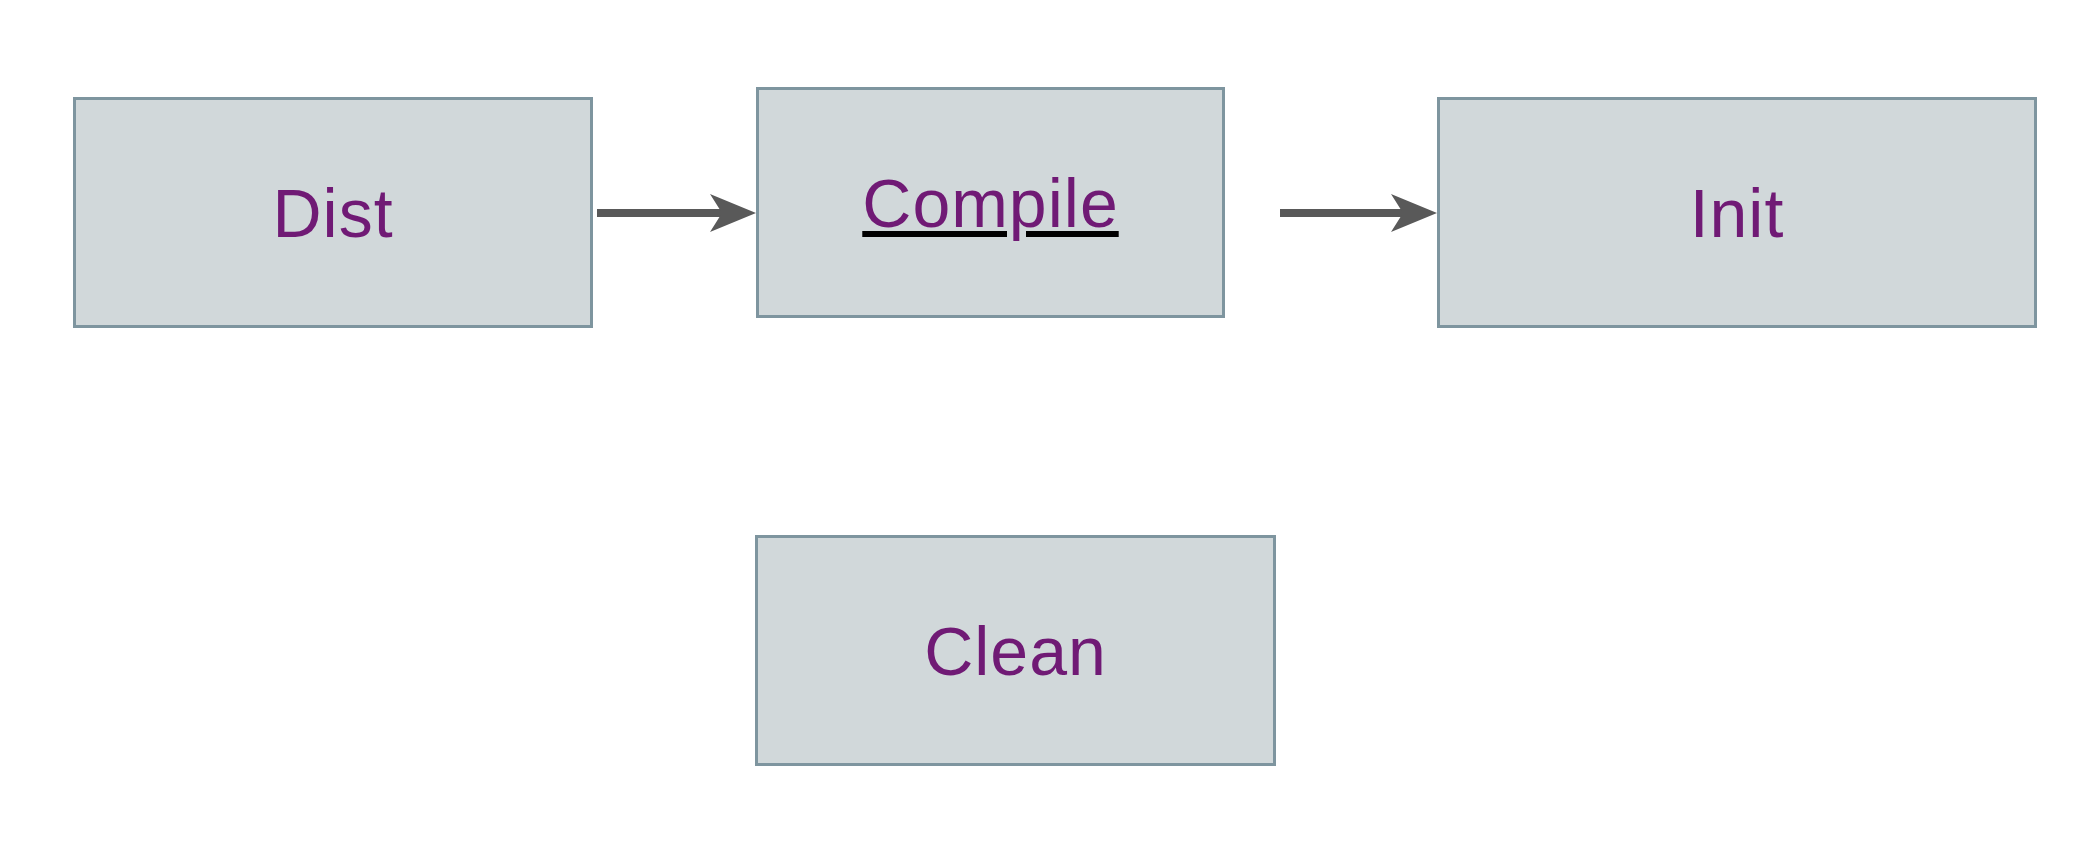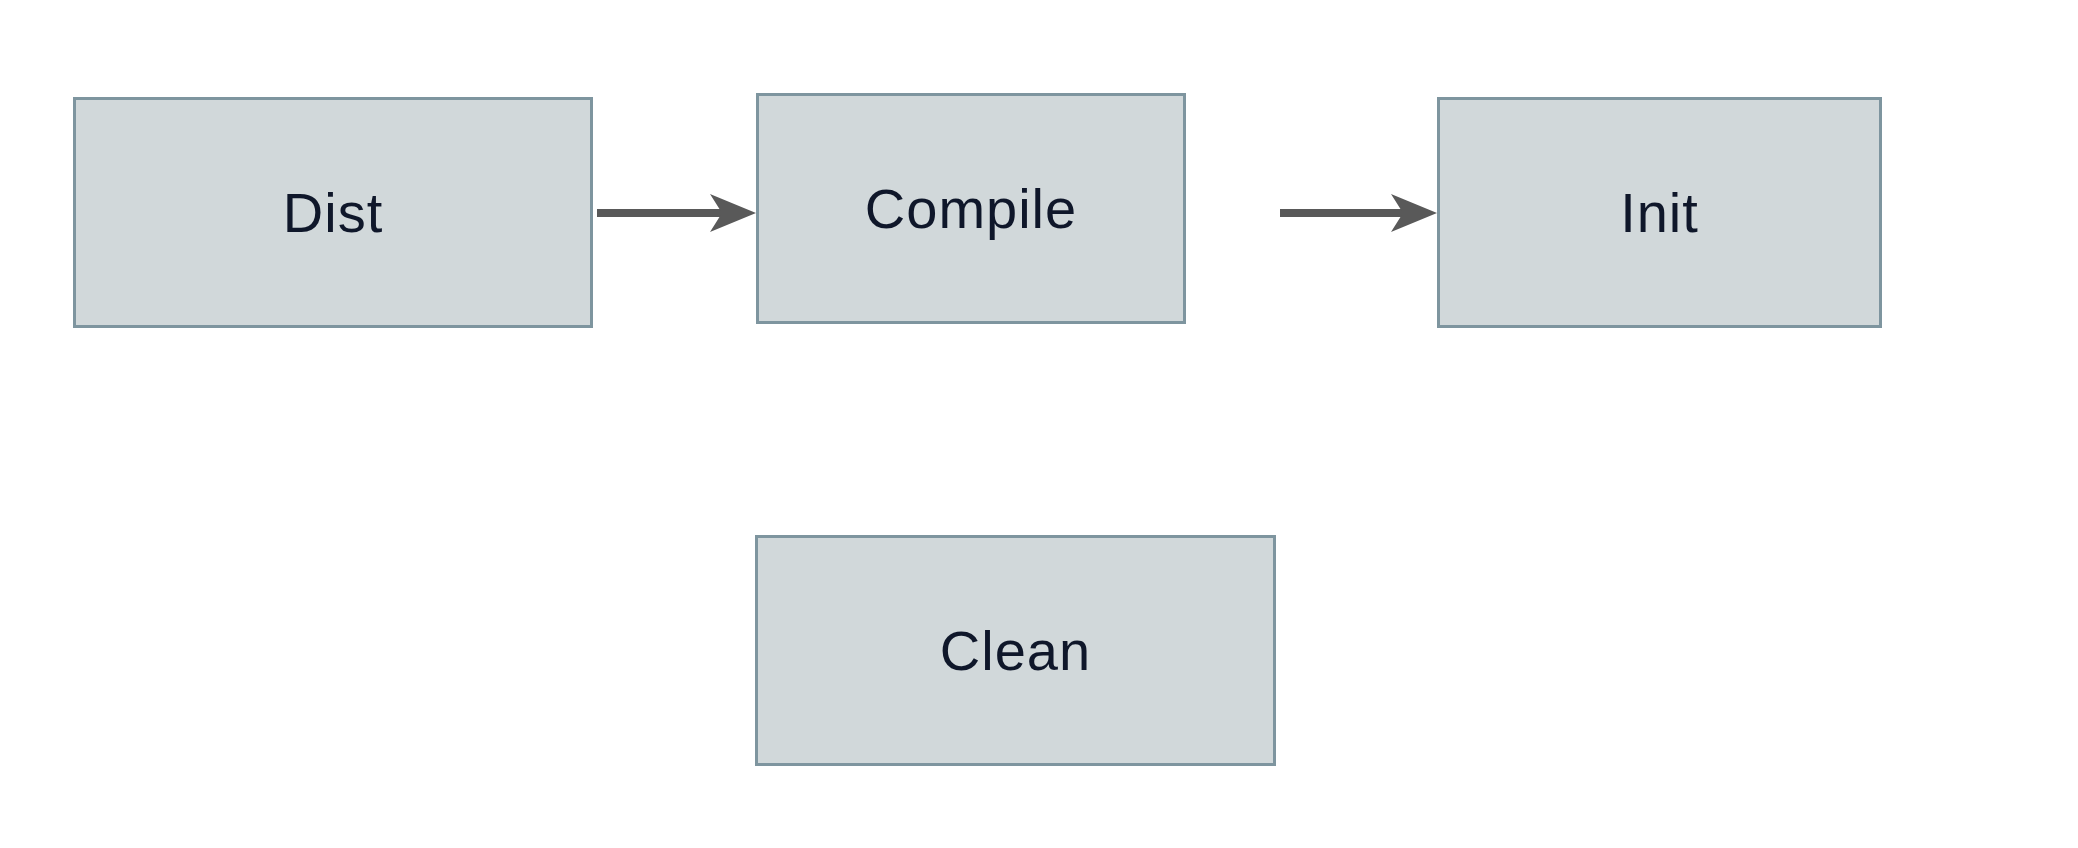--- a/index.html
+++ b/index.html
@@ -18,30 +18,30 @@
   .node {
     position: absolute;
     box-sizing: border-box;
     background: #d1d8da;
     border: 3px solid #7e959f;
     display: flex;
     align-items: center;
     justify-content: center;
   }
   .node .label {
-    font-size: 56px;
+    font-size: 68px;
     font-weight: 400;
-    color: #0f172a;
+    color: #701a75;
     letter-spacing: 1px;
     line-height: 1;
     user-select: none;
   }
   #node-dist    { left: 73px;   top: 97px;  width: 520px; height: 231px; }
-  #node-compile { left: 756px;  top: 93px;  width: 430px; height: 231px; }
-  #node-init    { left: 1437px; top: 97px;  width: 445px; height: 231px; }
+  #node-compile { left: 756px;  top: 87px;  width: 469px; height: 231px; text-decoration: underline; }
+  #node-init    { left: 1437px; top: 97px;  width: 600px; height: 231px; }
   #node-clean   { left: 755px;  top: 535px; width: 521px; height: 231px; }
   #edges {
     position: absolute;
     left: 0; top: 0;
     width: 2078px;
     height: 848px;
     pointer-events: none;
   }
 </style>
 </head>

